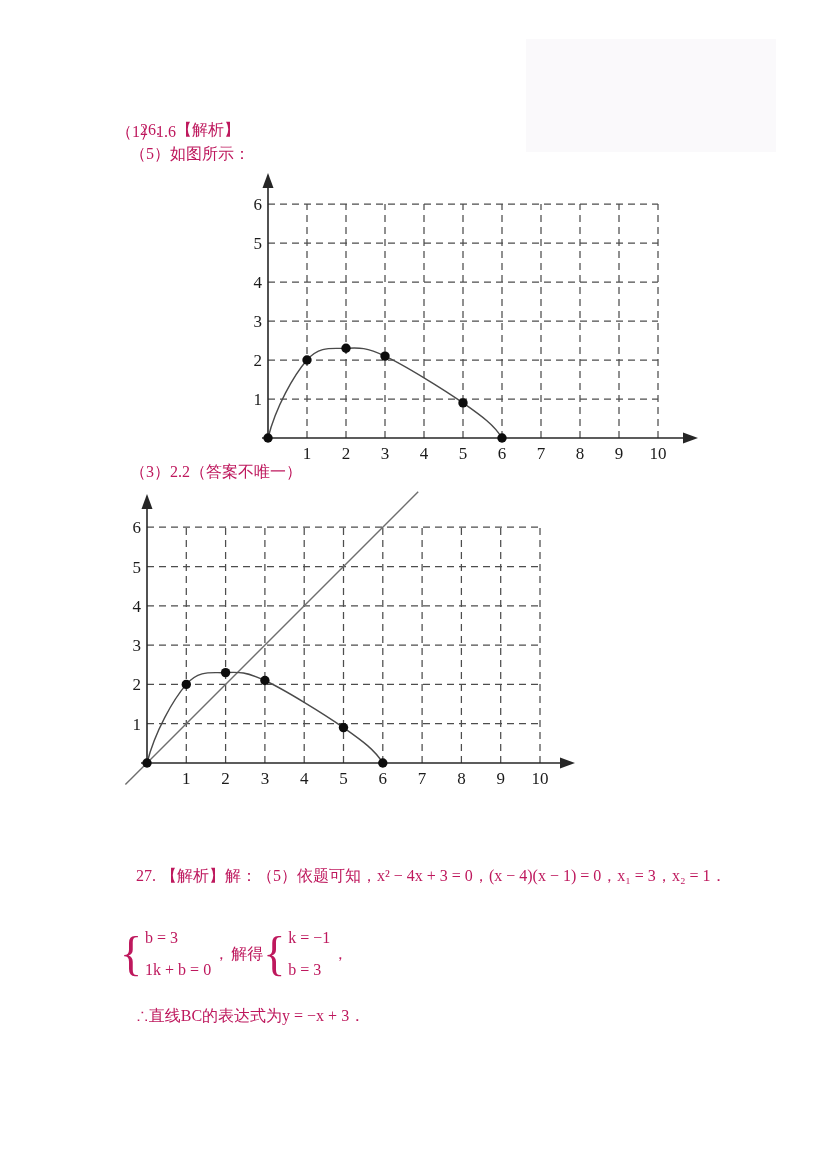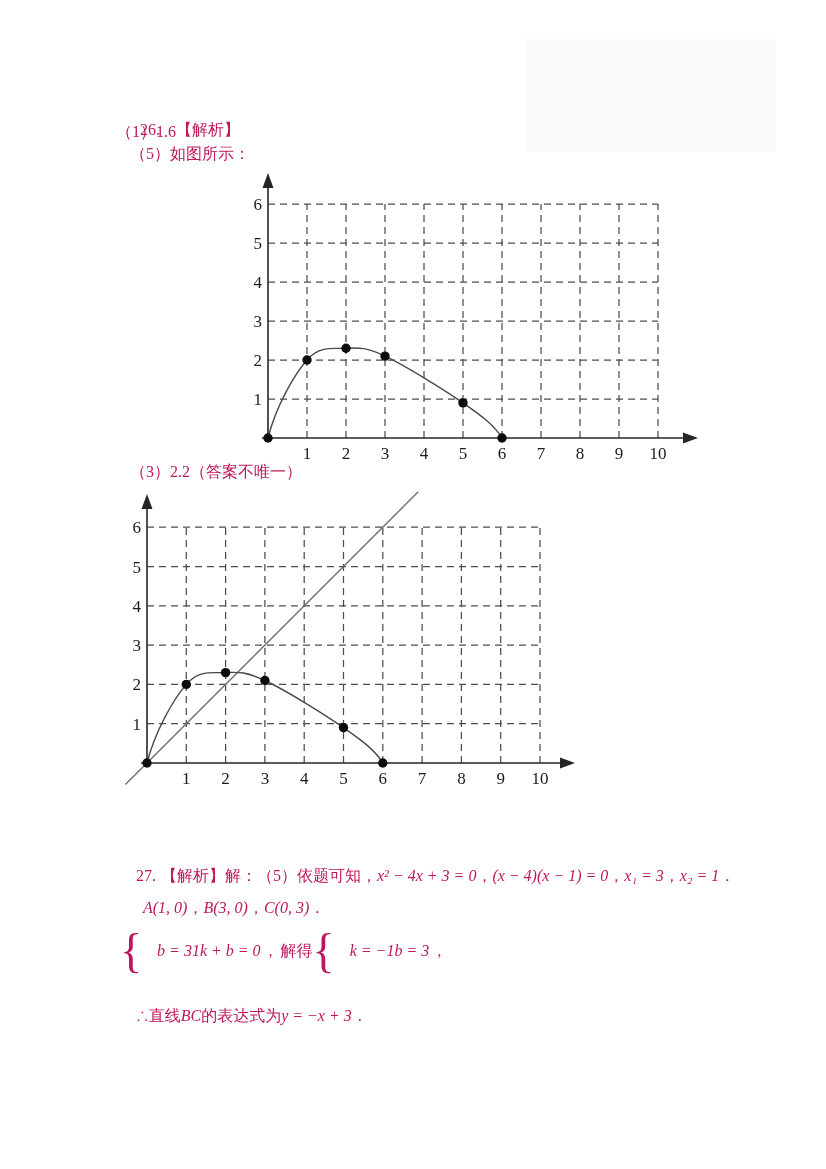--- a/index.html
+++ b/index.html
@@ -7,38 +7,38 @@
     position:relative; width:826px; height:1169px; background:#ffffff;
     overflow:hidden;
     font-family:"Liberation Serif","DejaVu Serif",serif;
     color:#be185d;
   }
   .highlight-box {
     position:absolute; left:526px; top:39px; width:250px; height:113px;
     background:#faf9fb;
   }
   .tline { position:absolute; font-size:16px; line-height:20px; white-space:pre; }
-  .math { font-style:italic; }
+  .math { }
   .ml16 { margin-left:16px; }
   .ml5  { margin-left:5px; }
   .chart { position:absolute; }
   svg text {
     font-family:"Liberation Serif","DejaVu Serif",serif;
     fill:#1b1b1b;
   }
   .sysline {
     position:absolute; display:flex; align-items:center;
     font-size:16px; line-height:20px;
   }
   .brace {
     font-size:46px; font-weight:400; line-height:1;
     transform:scaleY(1.06); margin-right:3px;
     font-family:"Liberation Serif","DejaVu Serif",serif;
   }
-  .rows { display:inline-flex; flex-direction:row; row-gap:12px;margin-left:12px; }
+  .rows { display:inline-flex; flex-direction:column; row-gap:12px; }
   .syscomma { margin:0 2px; }
 </style>
 </head>
 <body>
 
 <div class="page">
 
   <div class="highlight-box"></div>
 
   <div class="tline" style="top:100px;left:124px">
@@ -143,23 +143,20 @@
         <circle cx="159.9" cy="198.5" r="4.7" fill="#0d0d0d"></circle>
         <circle cx="238.5" cy="245.6" r="4.7" fill="#0d0d0d"></circle>
         <circle cx="277.8" cy="281.0" r="4.7" fill="#0d0d0d"></circle>
       </svg>
   </div>
 
   <div class="tline" style="top:846px;left:120px">
     <span>27.</span><span class="ml5">【解析】</span><span>解：（5）依题可知，</span><span class="math">x² − 4x + 3 = 0</span><span>，</span><span class="math">(x − 4)(x − 1) = 0</span><span>，</span><span class="math">x₁ = 3</span><span>，</span><span class="math">x₂ = 1</span><span>．</span>
   </div>
 
-  <div class="tline" style="top:878px;left:127px">
-    <span class="math">A(1, 0)</span><span>，</span><span class="math">B(3, 0)</span><span>，</span><span class="math">C(0, 3)</span><span>．</span>
-  </div>
 
 
   <div class="sysline" style="top:928px;left:120px">
     <span class="brace">{</span>
     <span class="rows">
       <span class="math">b = 3</span>
       <span class="math">1k + b = 0</span>
     </span>
     <span class="syscomma">，</span>
     <span>解得</span>

